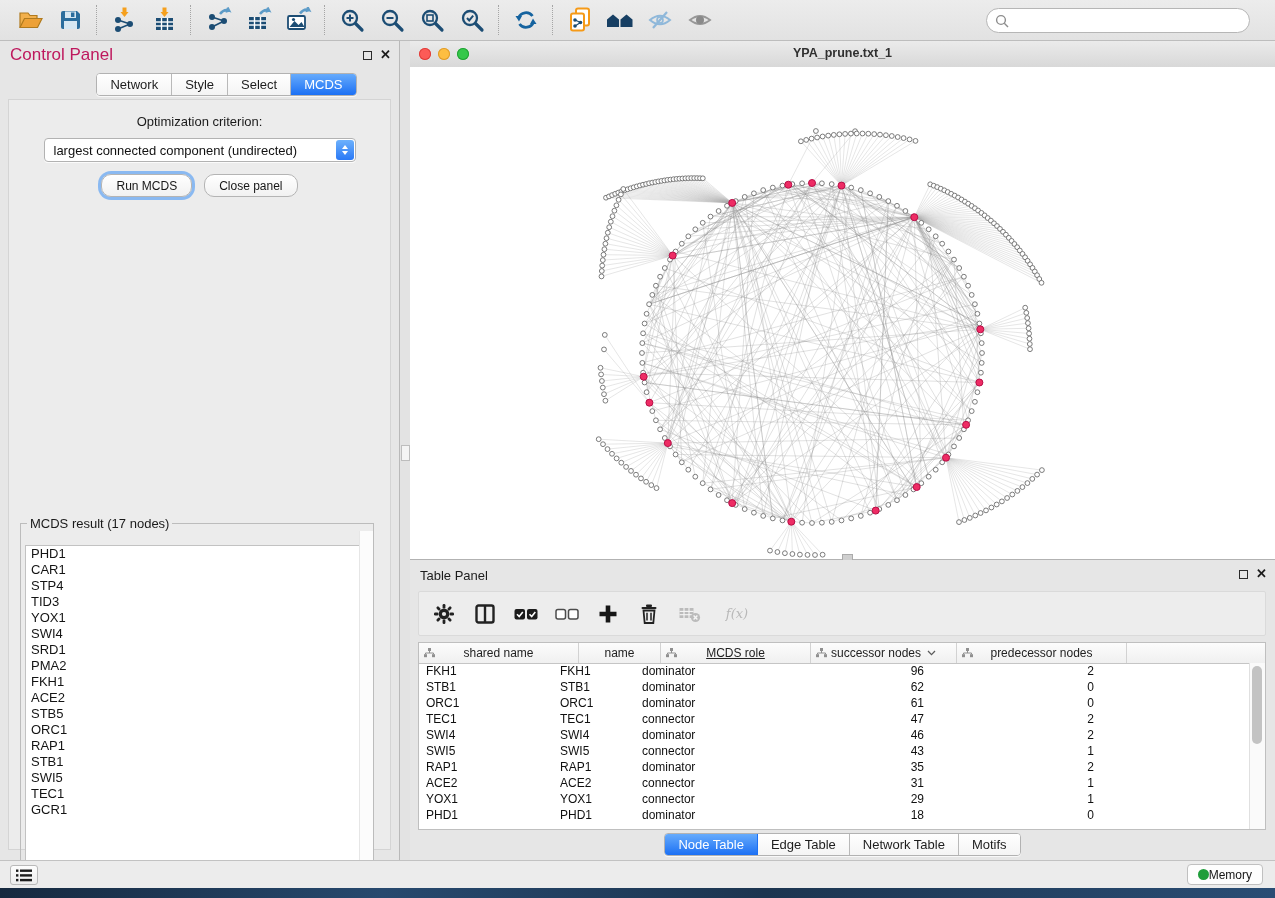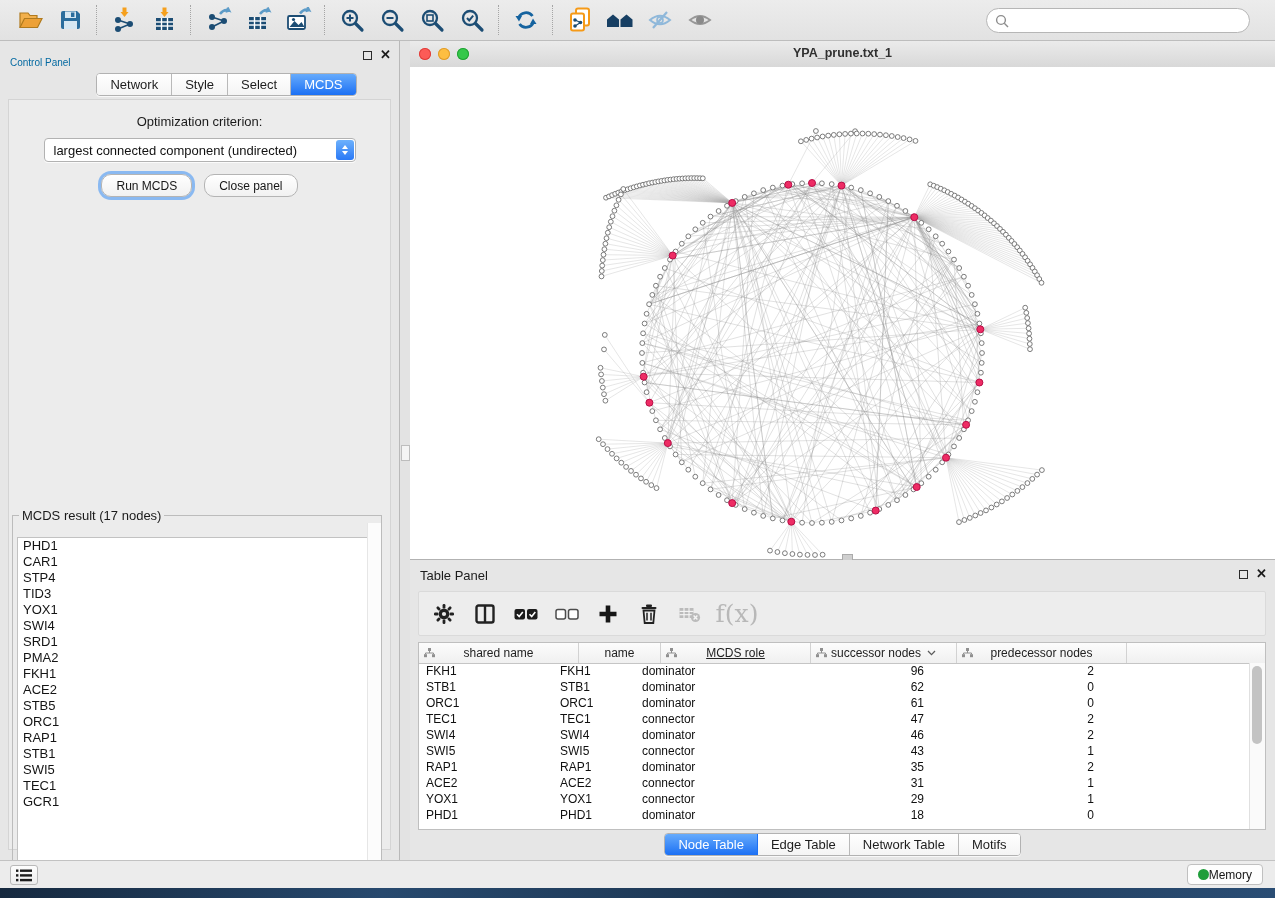--- a/index.html
+++ b/index.html
@@ -11,40 +11,40 @@
   .tb{width:40px;height:32px;border:none;background:transparent;display:flex;align-items:center;justify-content:center;padding:0;cursor:pointer;}
   .tb svg{display:block;}
   .tsep{width:1px;height:30px;border-left:1px dotted #a5a5a5;margin:0 6px;}
   .search{position:absolute;right:25px;top:8px;width:264px;height:25px;background:#fff;border:1px solid #b6b6b6;border-radius:13px;display:flex;align-items:center;padding:0 8px;box-sizing:border-box;}
   .search svg{flex:0 0 auto;margin-right:5px;}
   .search input{border:none;outline:none;flex:1;font-size:12px;background:transparent;font-family:"Liberation Sans",sans-serif;}
 
   
   .control-panel{position:absolute;left:0;top:41px;width:400px;height:819px;background:#e6e6e6;border-right:1px solid #b9b9b9;box-sizing:border-box;}
   .cp-header{position:relative;height:30px;}
-  .cp-title{position:absolute;left:10px;top:16px;font-size:10px;color:#0369a1;}
+  .cp-title{position:absolute;left:10px;top:4px;font-size:17px;color:#be185d;}
   .win-btns{position:absolute;right:8px;top:8px;display:flex;gap:8px;align-items:center;}
   .float-ic{width:9px;height:9px;border:1.6px solid #2b2b2b;display:inline-block;box-sizing:border-box;background:transparent;padding:0;cursor:pointer;}
   .close-ic{background:transparent;border:none;padding:0;cursor:pointer;font-size:13px;font-weight:bold;color:#1b1b1b;line-height:12px;}
   .seg{display:inline-flex;background:#fff;border:1px solid #b2b2b2;border-radius:4px;overflow:hidden;height:21px;box-shadow:0 1px 0 rgba(255,255,255,.7);}
   .seg-item{padding:0 13px;font-size:13px;color:#1d1d1d;border-right:1px solid #b9b9b9;display:flex;align-items:center;cursor:pointer;background:linear-gradient(#ffffff,#f4f4f4);}
   .seg-item:last-child{border-right:none;}
   .seg-item.selected{background:linear-gradient(#66abfc,#1c70f4);color:#fff;border-right-color:#1c70f4;}
   .cp-tabs{position:absolute;left:0;top:32px;width:100%;display:flex;justify-content:center;padding-left:27px;}
   .cp-content{position:absolute;left:8px;right:8px;top:58px;bottom:10px;background:#ececec;border:1px solid #d4d4d4;}
   .opt-label{margin-top:14px;text-align:center;font-size:13px;color:#1b1b1b;}
   .selectbox{position:relative;margin:9px auto 0;width:312px;height:24px;background:#fff;border:1px solid #b2b2b2;border-radius:4px;box-sizing:border-box;display:flex;align-items:center;cursor:pointer;box-shadow:0 1px 0 rgba(255,255,255,.8);}
   .selectbox .sel-text{flex:1;font-size:13px;color:#111;padding-left:9px;white-space:nowrap;overflow:hidden;}
   .stepper{width:18px;height:20px;margin-right:1px;border-radius:3px;background:linear-gradient(#6db1fc,#2a79f6);display:flex;flex-direction:column;align-items:center;justify-content:center;gap:2px;}
   .tri-up{width:0;height:0;border-left:3.5px solid transparent;border-right:3.5px solid transparent;border-bottom:4px solid #fff;}
   .tri-dn{width:0;height:0;border-left:3.5px solid transparent;border-right:3.5px solid transparent;border-top:4px solid #fff;}
   .btn-row{margin-top:12px;display:flex;justify-content:center;gap:12px;}
   .mac-btn{height:23px;padding:0 14px;font-size:12px;color:#161616;background:linear-gradient(#ffffff,#f1f1f1);border:1px solid #b4b4b4;border-radius:10px;cursor:pointer;font-family:"Liberation Sans",sans-serif;}
   .mac-btn.focused{box-shadow:0 0 0 3px rgba(106,168,243,.75);}
-  .mcds-fieldset{position:absolute;left:3px;right:8px;top:408px;height:360px;border:1px solid #bcbcbc;margin:0;padding:2px;background:transparent;}
+  .mcds-fieldset{position:absolute;left:3px;right:8px;top:408px;height:360px;border:1px solid #bcbcbc;margin:8px;padding:2px;background:transparent;}
   .mcds-fieldset legend{font-size:13px;color:#1a1a1a;padding:0 3px;margin-left:4px;}
   .mcds-list{position:absolute;left:4px;right:4px;top:14px;bottom:4px;background:#fff;border:1px solid #c2c2c2;overflow:hidden;}
   .mcds-scroll{position:absolute;right:0;top:0;bottom:0;width:13px;background:#fcfcfc;border-left:1px solid #e6e6e6;}
   .mcds-item{font-size:13px;color:#141414;line-height:16px;padding-left:5px;}
 
   
   .v-splitter{position:absolute;left:400px;top:41px;width:10px;height:819px;background:#e3e3e3;border-right:1px solid #b5b5b5;cursor:col-resize;}
   .v-handle{position:absolute;left:1px;top:404px;width:7px;height:14px;background:#f4f4f4;border:1px solid #bdbdbd;}
 
   
@@ -63,21 +63,21 @@
   .ringn{fill:#fff;stroke:#6d6d6d;stroke-width:.9;}
   .hub{fill:#ee2c64;stroke:#b90e48;stroke-width:1;}
   .h-handle{position:absolute;left:432px;bottom:-4px;width:9px;height:7px;background:#cfcfcf;border:1px solid #ababab;}
 
   
   .table-panel{position:absolute;left:410px;top:560px;width:865px;height:300px;background:#e6e6e6;box-sizing:border-box;}
   .tp-header{position:relative;height:28px;}
   .tp-title{position:absolute;left:10px;top:8px;font-size:13px;color:#1c1c1c;}
   .tp-toolbar{position:absolute;left:8px;right:9px;top:31px;height:45px;background:#ededed;border:1px solid #dadada;border-radius:2px;display:flex;align-items:center;gap:15px;padding-left:12px;box-sizing:border-box;}
   .tpb{border:none;background:transparent;padding:0;width:26px;height:26px;display:flex;align-items:center;justify-content:center;cursor:pointer;}
-  .fx{font-family:"DejaVu Serif",serif;font-size:25px;color:#b8b8b8;}
+  .fx{font-family:"DejaVu Serif",serif;font-style:italic;font-size:13px;color:#b8b8b8;}
   .t-wrap{position:absolute;left:8px;right:9px;top:82px;bottom:30px;background:#fff;border:1px solid #bfbfbf;overflow:hidden;}
   .t-head{display:flex;height:20px;background:linear-gradient(#fcfcfc,#f0f0f0);border-bottom:1px solid #c5c5c5;}
   .t-hcell{position:relative;display:flex;align-items:center;justify-content:center;gap:4px;font-size:12px;color:#222;border-right:1px solid #d2d2d2;box-sizing:border-box;flex:0 0 auto;}
   .t-hcell .col-ic{position:absolute;left:5px;top:5px;}
   .t-hcell .sort-ic{margin-left:2px;}
   .t-hfill{flex:1 1 auto;border-right:none;}
   .t-body{position:absolute;left:0;right:15px;top:20px;bottom:0;overflow:hidden;}
   .t-row{display:flex;height:16px;align-items:center;}
   .t-cell{font-size:12px;color:#101010;padding:0 7px;box-sizing:border-box;white-space:nowrap;overflow:hidden;flex:0 0 auto;}
   .t-scroll{position:absolute;right:0;top:20px;bottom:0;width:15px;background:#fafafa;border-left:1px solid #e0e0e0;}

